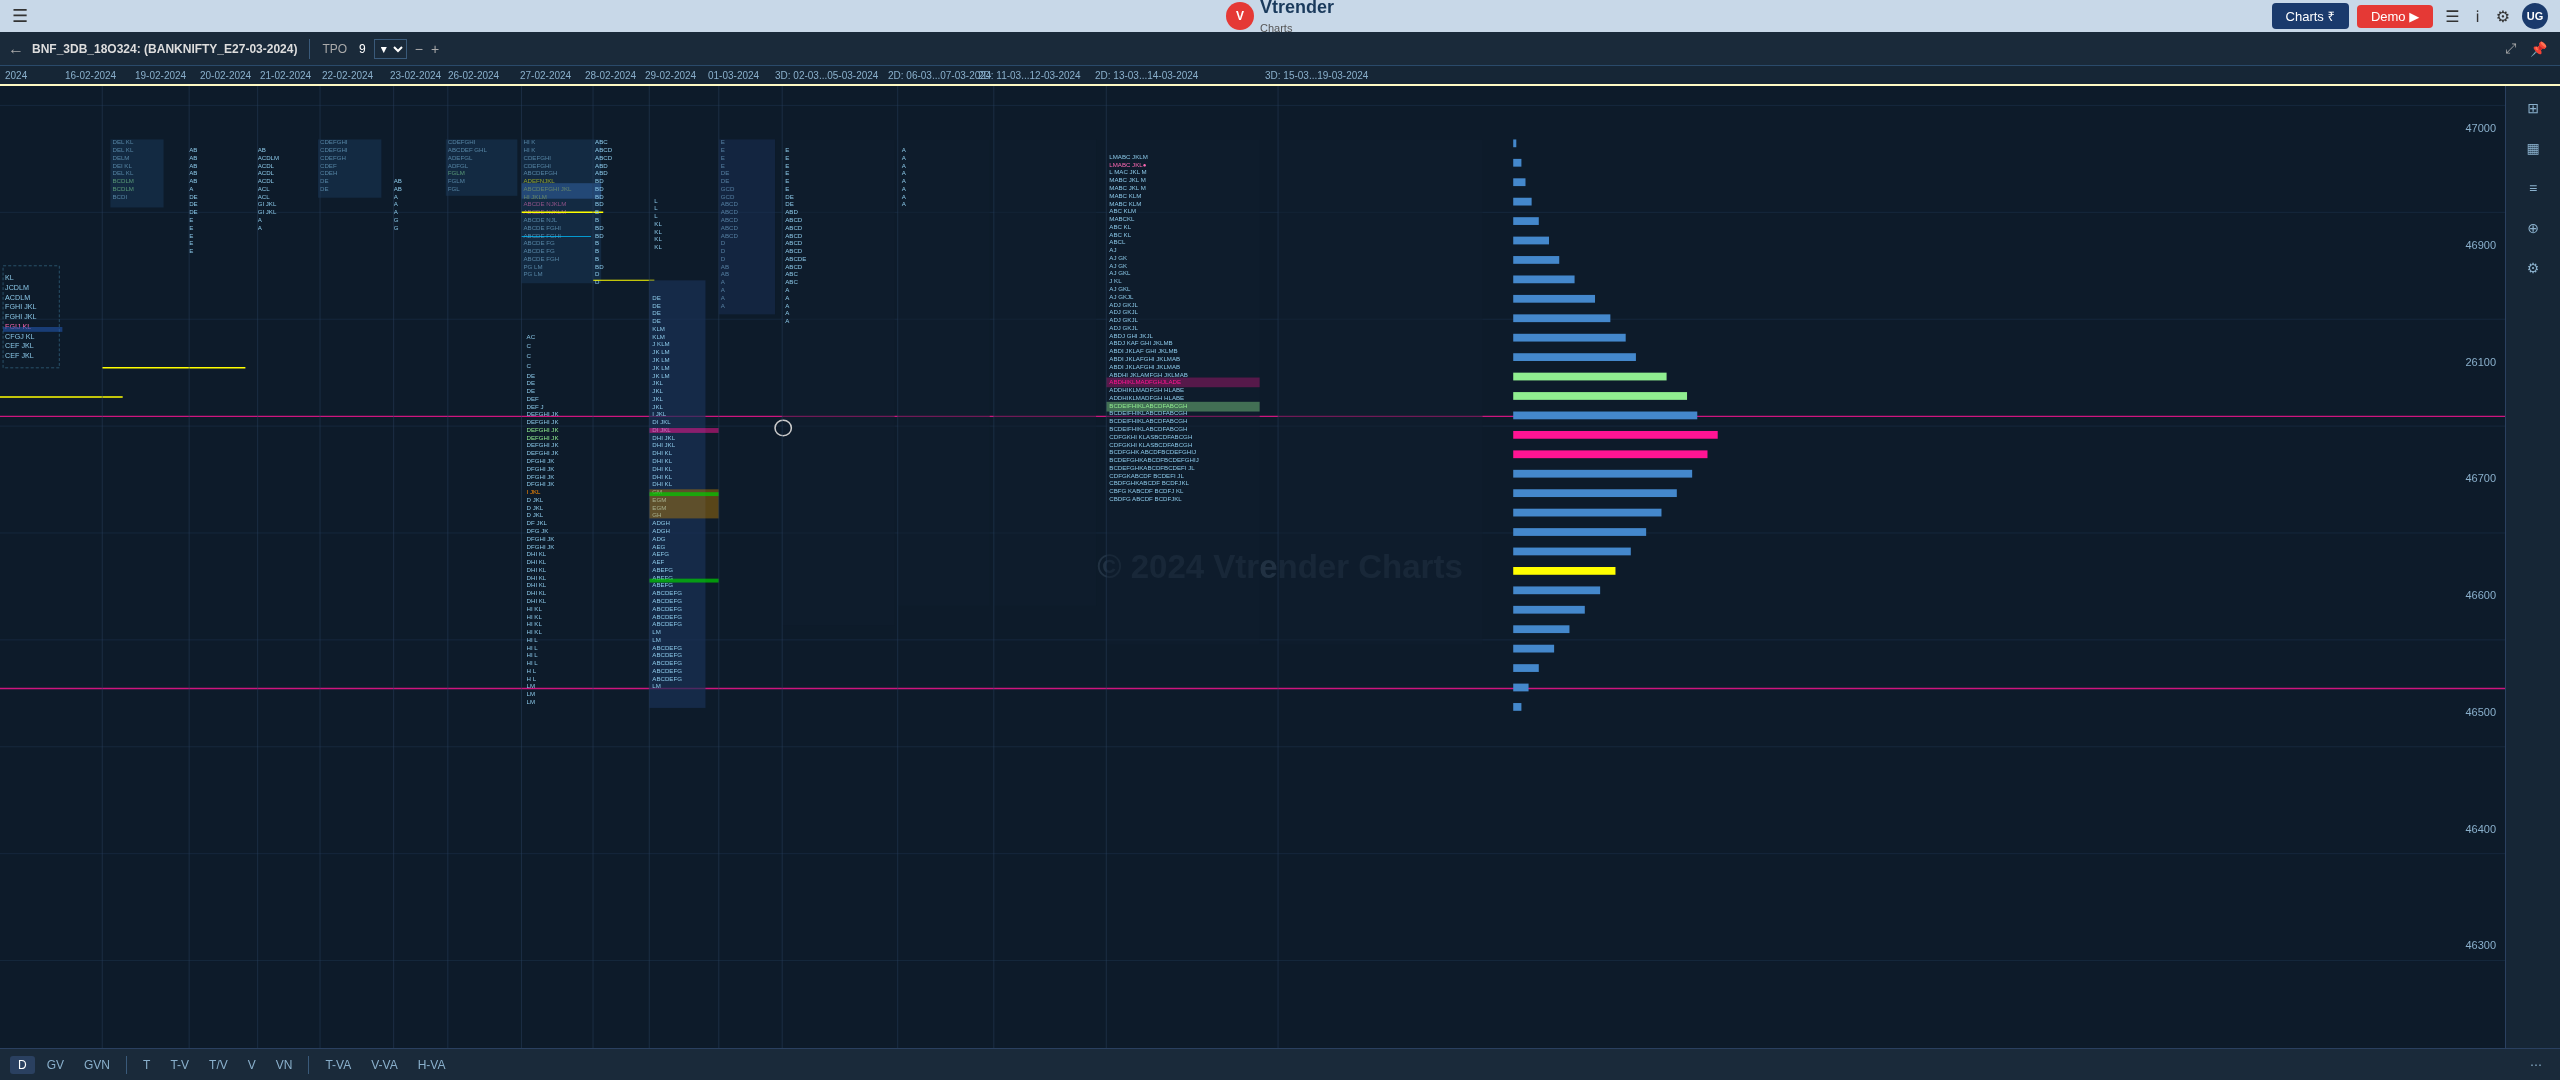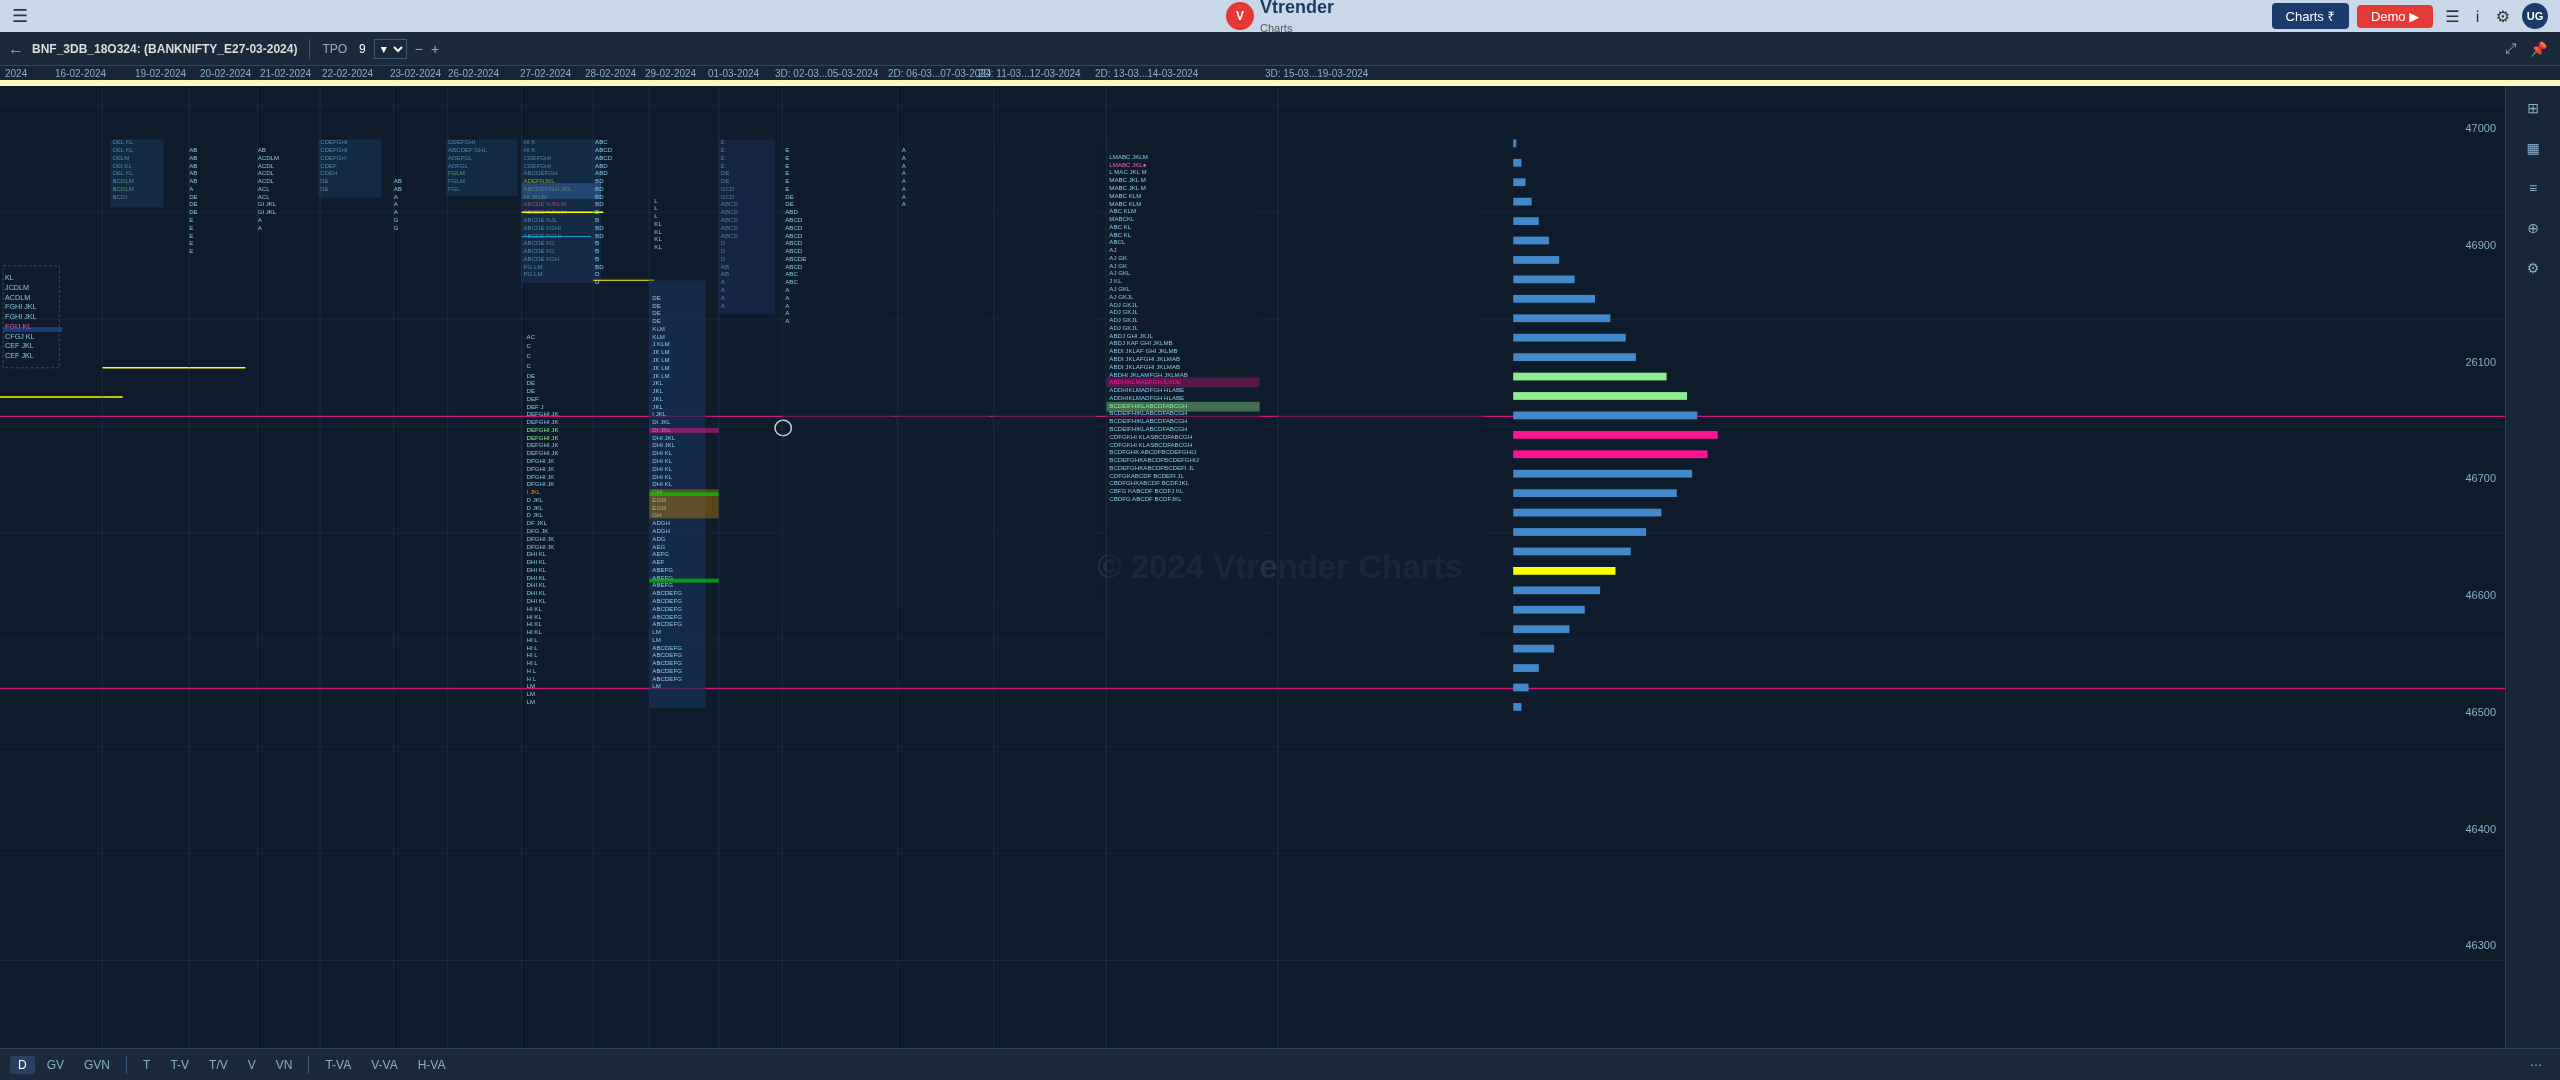--- a/index.html
+++ b/index.html
@@ -188,21 +188,21 @@
       overflow: hidden;
     }
 
     
     #date-header {
       width: 100%;
       height: 20px;
       background: #162636;
       display: flex;
       align-items: center;
-      border-bottom: 6px solid #fef9c3;
+      border-bottom: 2px solid #fef9c3;
       font-size: 10px;
       color: #8ab0cc;
       position: relative;
     }
     .date-cell {
       position: absolute;
       font-size: 10px;
       color: #8ab0cc;
       white-space: nowrap;
     }
@@ -361,21 +361,21 @@
   <div class="toolbar-right">
     <button class="toolbar-right-btn">⤢</button>
     <button class="toolbar-right-btn">📌</button>
   </div>
 </div>
 
 <div id="chart-area">
 
   <div id="date-header">
     <span class="date-cell" style="left:5px">2024</span>
-    <span class="date-cell" style="left:55px">16-02-2024</span>
+    <span class="date-cell" style="left:65px">16-02-2024</span>
     <span class="date-cell" style="left:135px">19-02-2024</span>
     <span class="date-cell" style="left:200px">20-02-2024</span>
     <span class="date-cell" style="left:260px">21-02-2024</span>
     <span class="date-cell" style="left:322px">22-02-2024</span>
     <span class="date-cell" style="left:390px">23-02-2024</span>
     <span class="date-cell" style="left:448px">26-02-2024</span>
     <span class="date-cell" style="left:520px">27-02-2024</span>
     <span class="date-cell" style="left:585px">28-02-2024</span>
     <span class="date-cell" style="left:645px">29-02-2024</span>
     <span class="date-cell" style="left:708px">01-03-2024</span>

